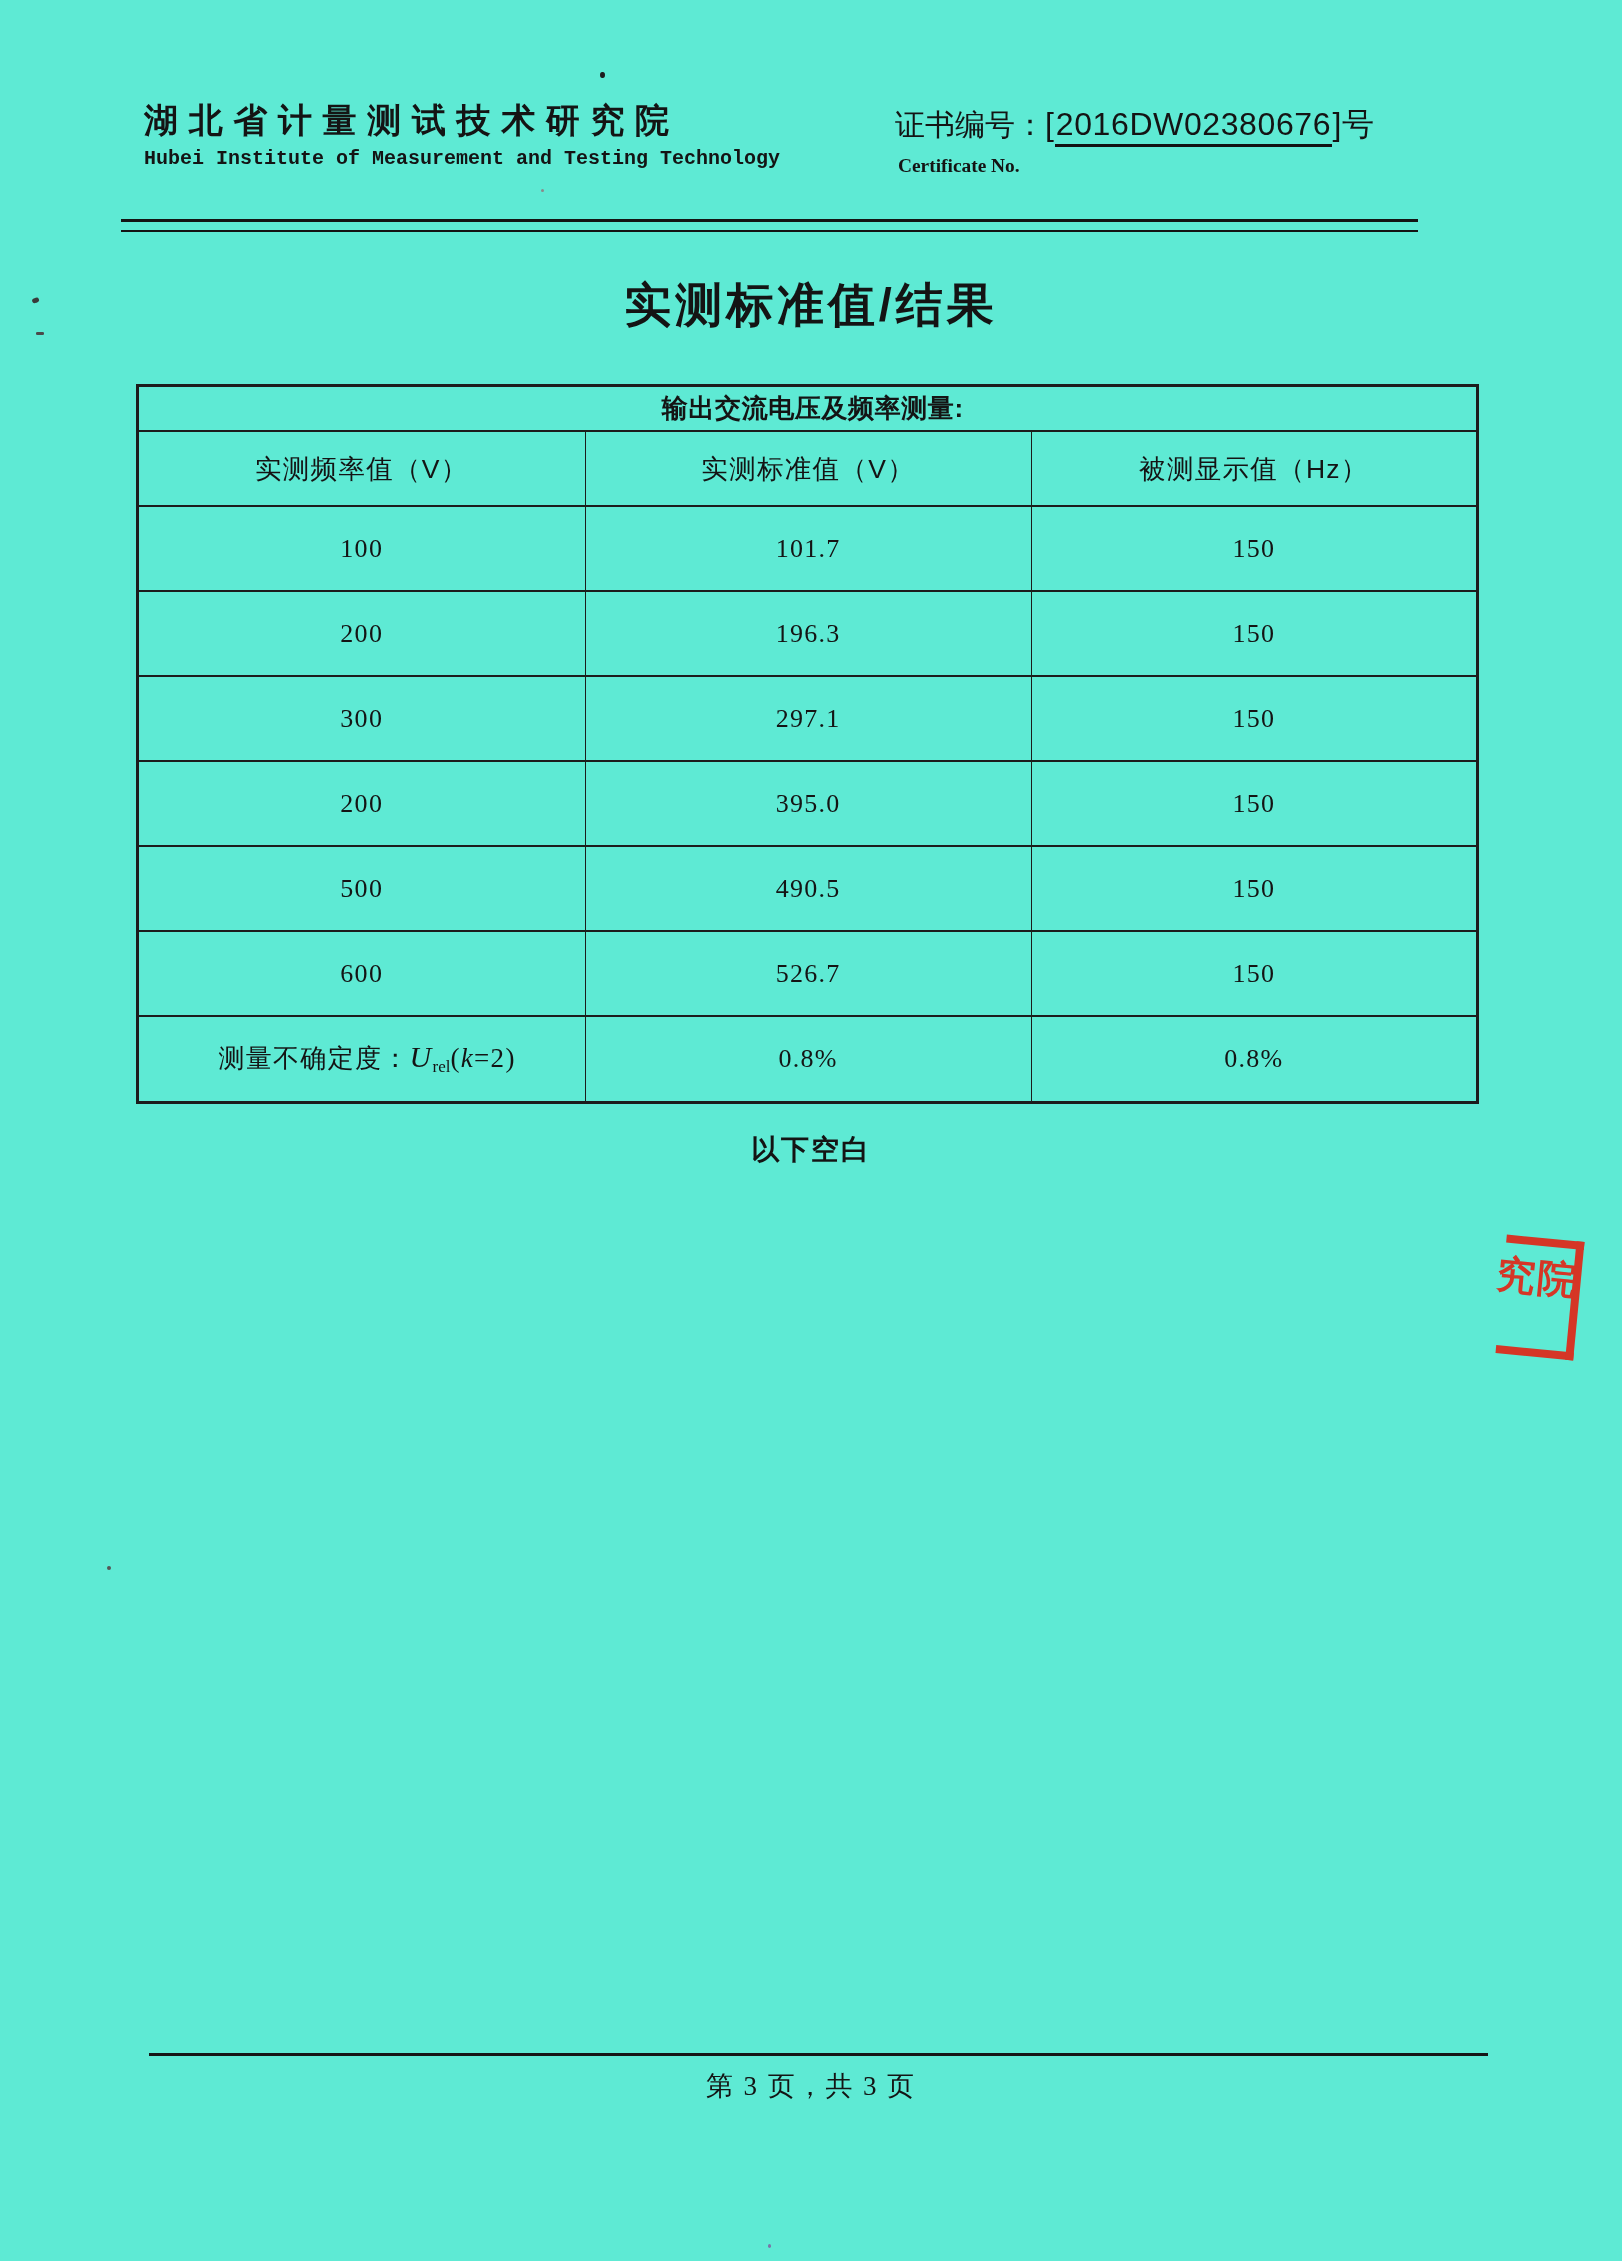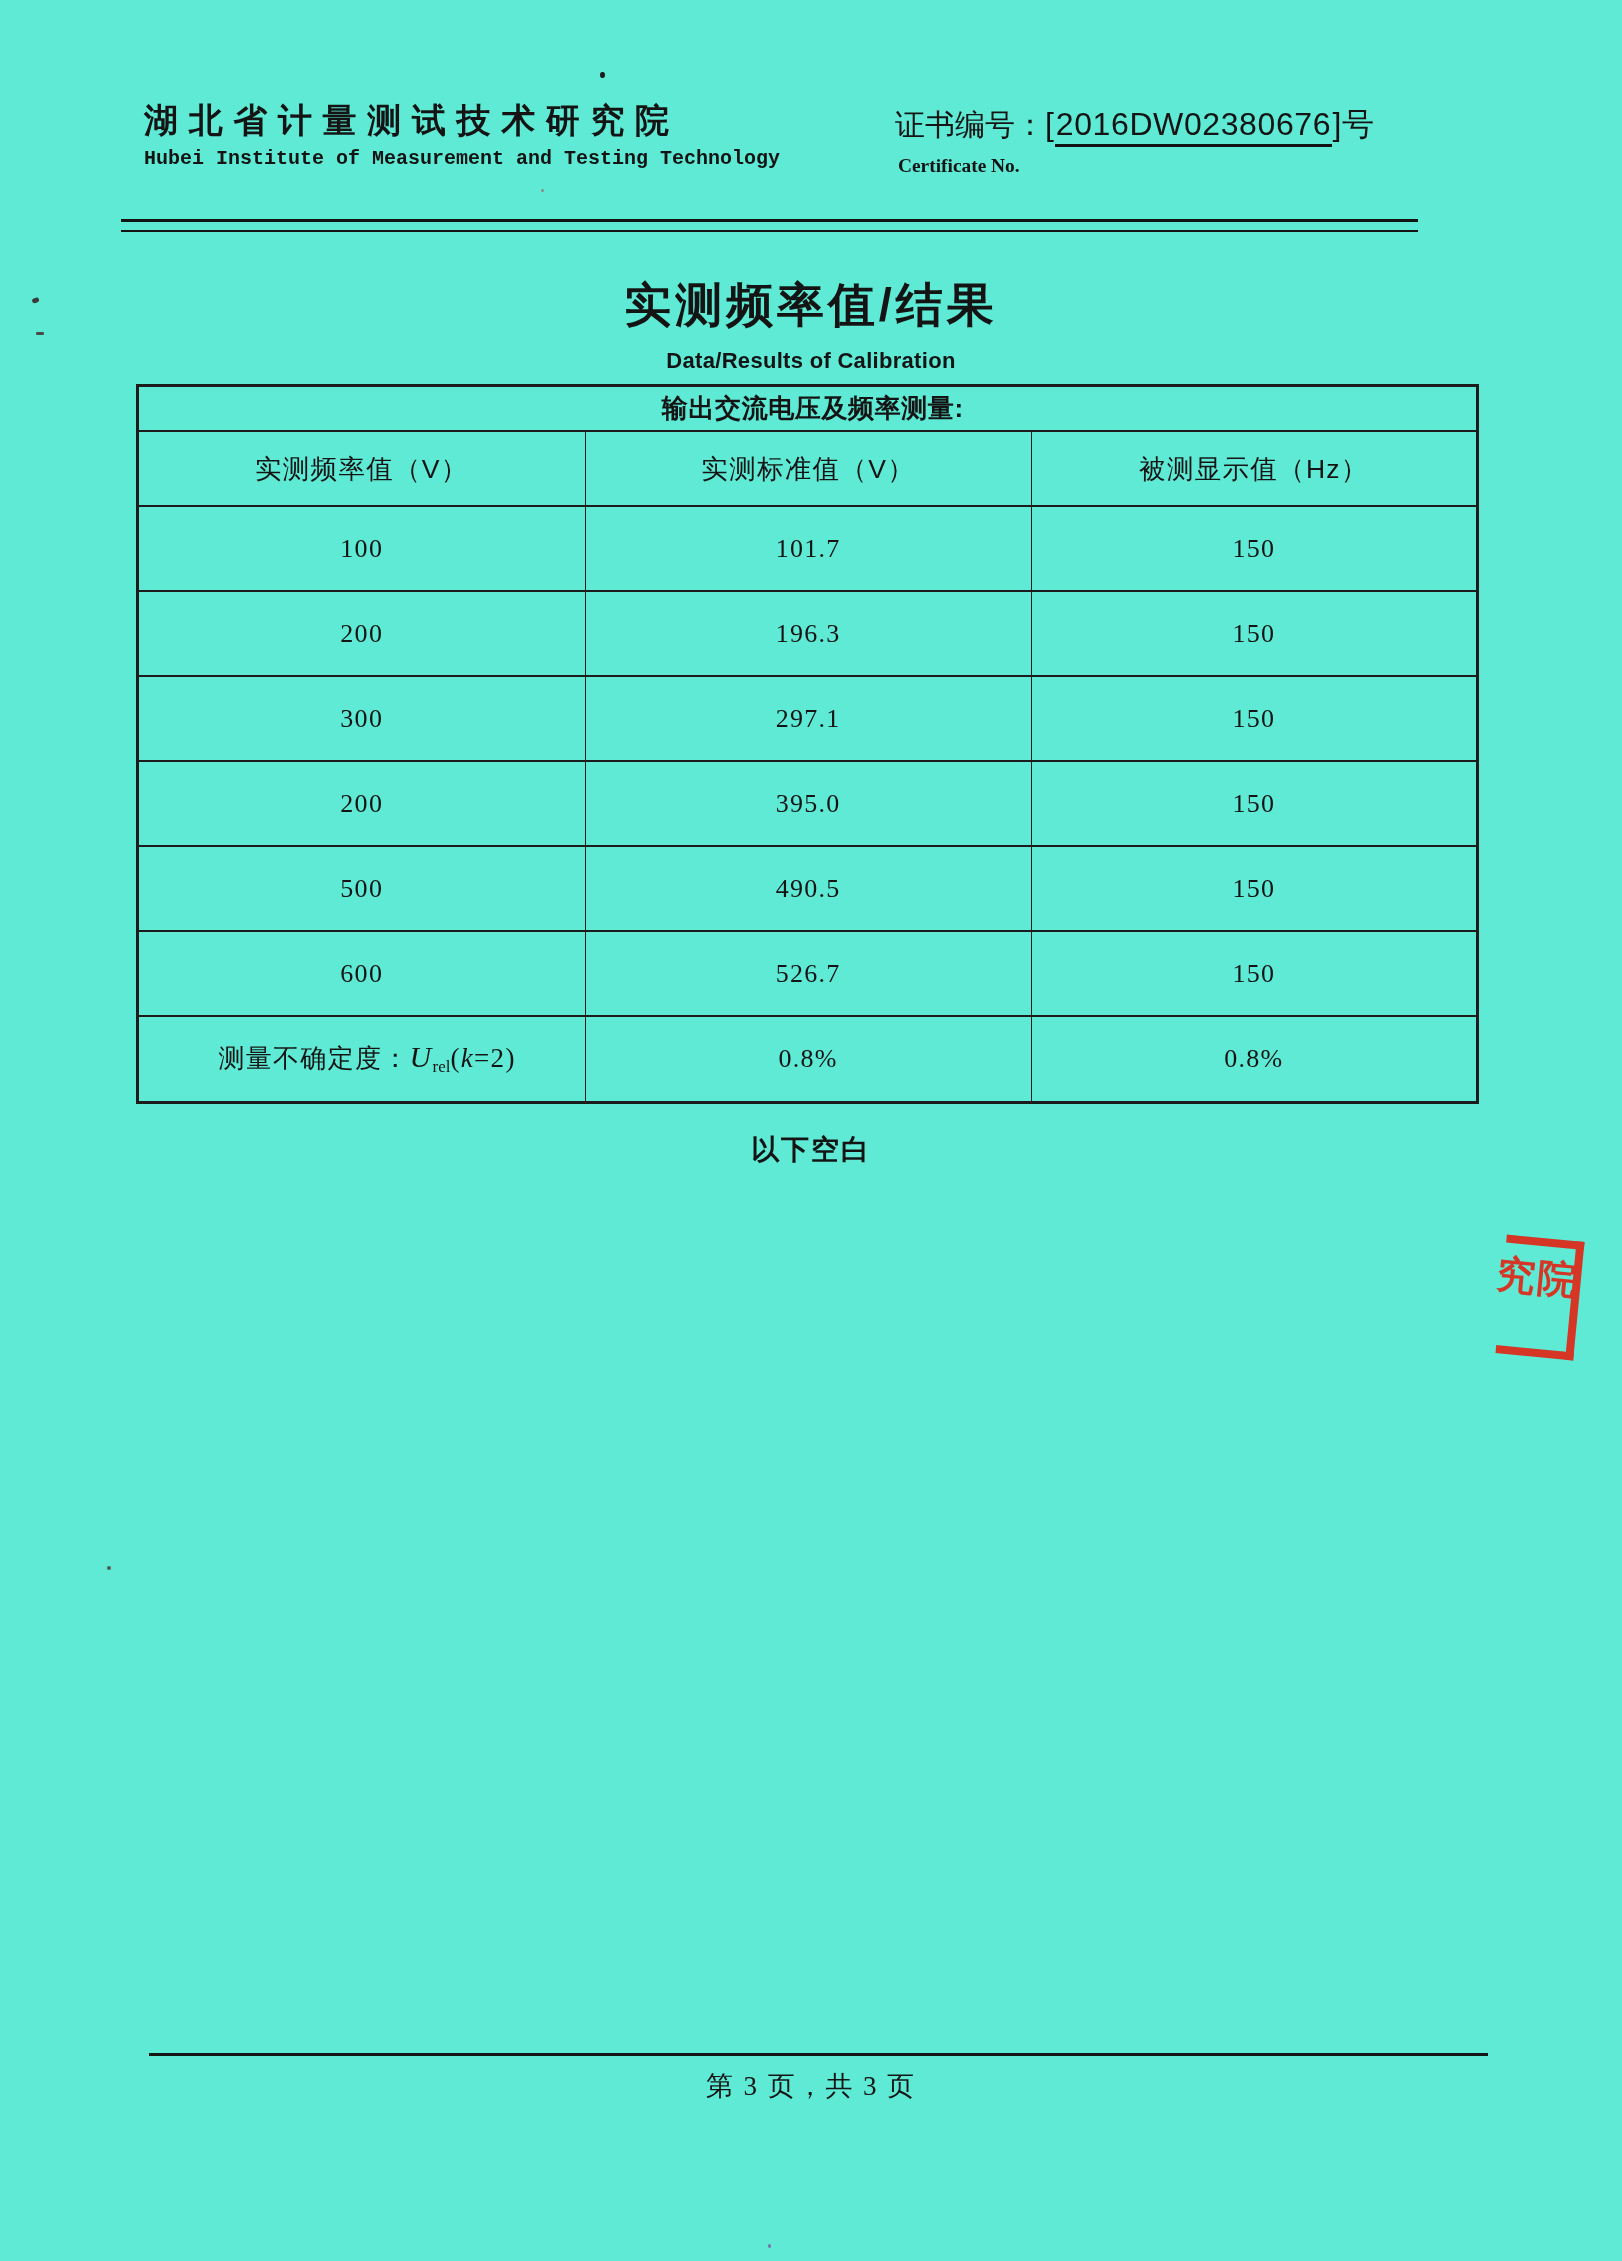--- a/index.html
+++ b/index.html
@@ -120,22 +120,21 @@
   <div class="inst-cn">湖 北 省 计 量 测 试 技 术 研 究 院</div>
   <div class="inst-en">Hubei Institute of Measurement and Testing Technology</div>
 
   <div class="cert-line">
     <span>证书编号：</span><span class="cert-number-group"><span>[</span><span class="cert-number">2016DW02380676</span><span>]</span><span>号</span></span>
   </div>
   <div class="cert-en">Certificate No.</div>
 
   <div class="rule-double"></div>
 
-  <div class="title-cn">实测频率值/结果</div>
-  <div class="title-en">Data/Results of Calibration</div>
+  <div class="title-cn">实测标准值/结果</div>
 
   <table class="cal">
     <colgroup>
         <col style="width:33.4%">
         <col style="width:33.3%">
         <col style="width:33.3%">
       </colgroup>
     <tbody>
         <tr>
       <td class="section-cell" colspan="3">输出交流电压及频率测量:</td>

